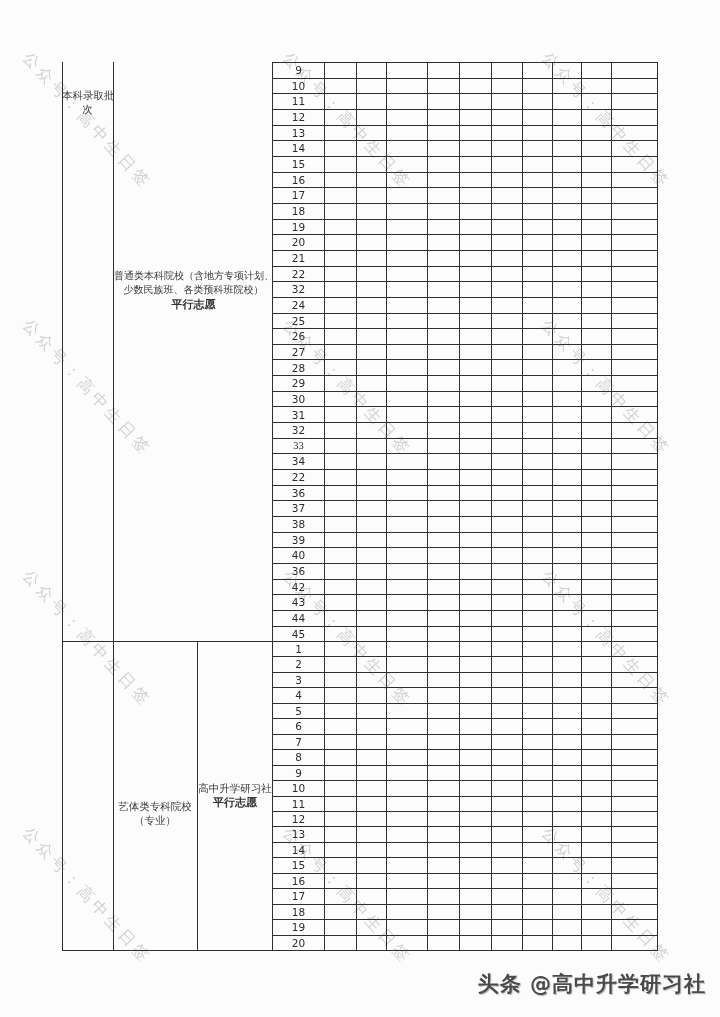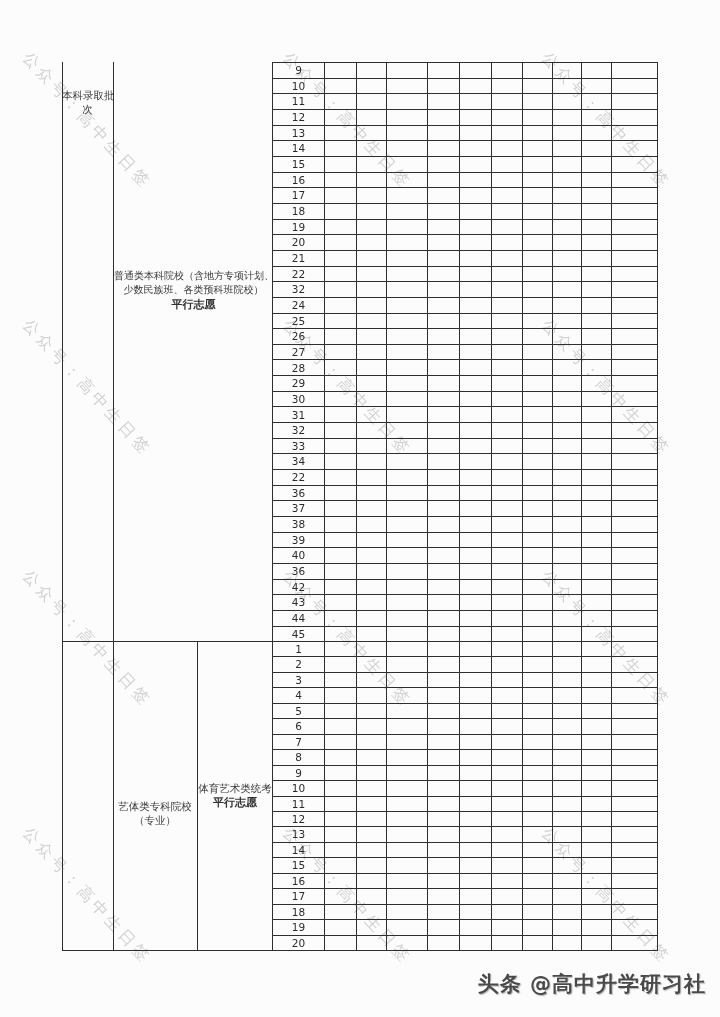--- a/index.html
+++ b/index.html
@@ -97,21 +97,21 @@
       <div class="bold-line">平行志愿</div>
     </div>
 
     <div class="label label-art">
         <div>艺体类专科院校</div>
         <div>（专业）</div>
       </div>
 
     <div class="label label-sports">
       <div>
-          <div>体育艺术类统考</div>
+          <div>高中升学研习社</div>
         </div>
       <div class="bold-line">平行志愿</div>
     </div>
 
     <div class="grid" id="grid-top">
         <div class="grow">
           <div class="gcell gnum" style="width: 52px;">9</div>
           <div class="gcell" style="width: 32px;"></div>
           <div class="gcell" style="width: 30px;"></div>
           <div class="gcell" style="width: 41px;"></div>
@@ -416,21 +416,21 @@
           <div class="gcell" style="width: 41px;"></div>
           <div class="gcell" style="width: 32px;"></div>
           <div class="gcell" style="width: 32px;"></div>
           <div class="gcell" style="width: 31px;"></div>
           <div class="gcell" style="width: 30px;"></div>
           <div class="gcell" style="width: 29px;"></div>
           <div class="gcell" style="width: 30px;"></div>
           <div class="gcell" style="width: 45px;"></div>
         </div>
         <div class="grow">
-          <div class="gcell gnum" style="width: 52px;">33</div>
+          <div class="gcell gnum" style="width: 52px; font-family: Liberation Serif, serif;">33</div>
           <div class="gcell" style="width: 32px;"></div>
           <div class="gcell" style="width: 30px;"></div>
           <div class="gcell" style="width: 41px;"></div>
           <div class="gcell" style="width: 32px;"></div>
           <div class="gcell" style="width: 32px;"></div>
           <div class="gcell" style="width: 31px;"></div>
           <div class="gcell" style="width: 30px;"></div>
           <div class="gcell" style="width: 29px;"></div>
           <div class="gcell" style="width: 30px;"></div>
           <div class="gcell" style="width: 45px;"></div>

